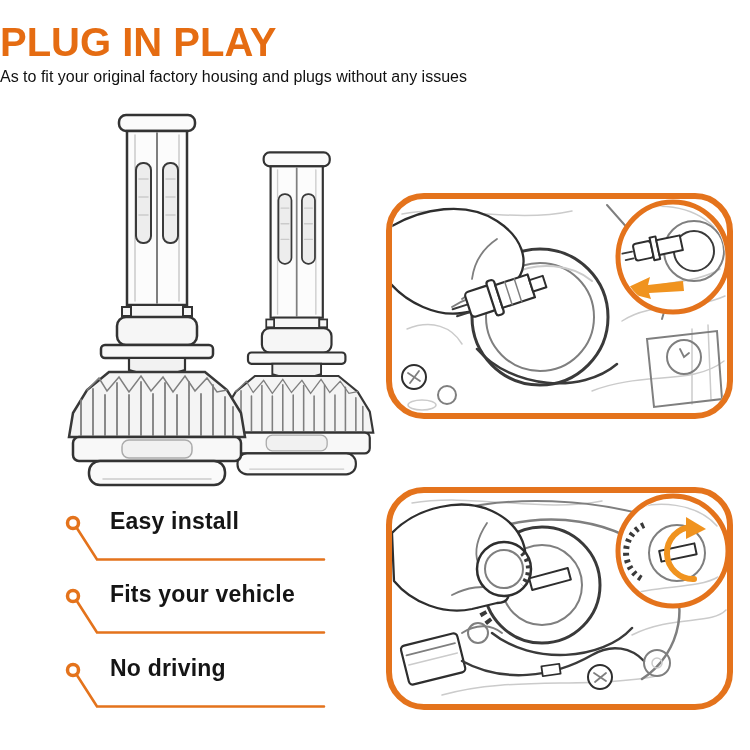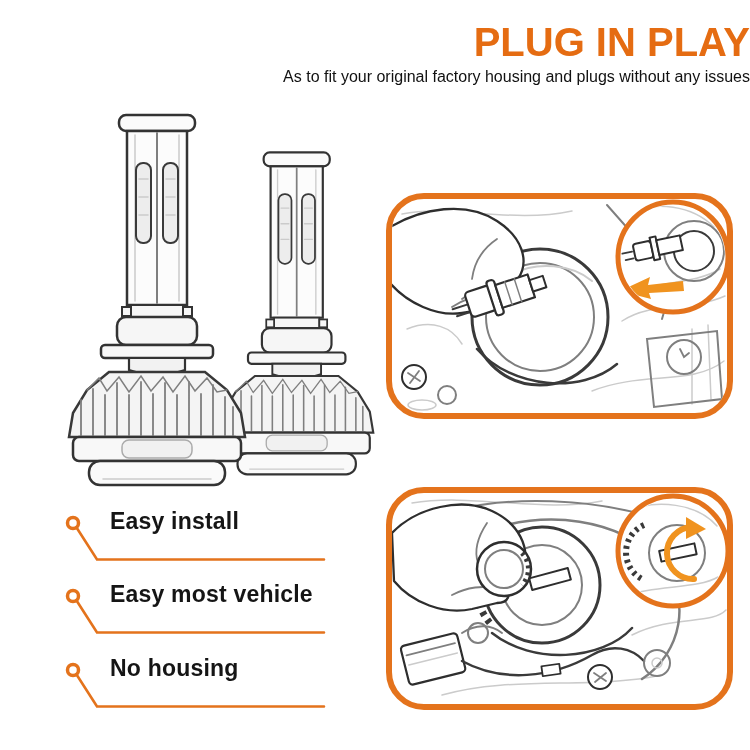--- a/index.html
+++ b/index.html
@@ -1,19 +1,19 @@
 <!DOCTYPE html>
 <html><head>
 <meta charset="utf-8">
 <style>
   html,body{margin:0;padding:0;background:#fff;}
   .page{position:relative;width:750px;height:750px;background:#fff;overflow:hidden;
         font-family:"Liberation Sans",sans-serif;}
   
-  .hdr{position:absolute;top:22px;left:0;right:0;text-align:right;padding-left:30px;}
+  .hdr{position:absolute;top:22px;left:0;right:0;text-align:left;}
   .title{font-size:40px;font-weight:bold;color:#e56c12;letter-spacing:0px;line-height:1.0;margin:0;}
   .subtitle{font-size:16px;font-weight:normal;color:#111;margin:6px 0 0 0;letter-spacing:0px;}
   
   .bulbs{position:absolute;left:55px;top:95px;width:340px;height:410px;}
   
   .frame{position:absolute;left:386px;width:347px;border:6px solid #e4731c;border-radius:38px;
          background:#fff;box-sizing:border-box;overflow:hidden;}
   .frame1{top:193px;height:226px;}
   .frame2{top:487px;height:223px;}
   .frame svg{display:block;}
@@ -228,27 +228,27 @@
       <div>Easy install</div>
     </div>
   </div>
 
   <div class="feature f2">
     <svg class="fmark" width="285" height="64">
       <circle cx="18" cy="18" r="5.5" fill="none" stroke="#e4731c" stroke-width="3.5"></circle>
       <path d="M21.5,22.5 L42,54.5 H269" fill="none" stroke="#e4731c" stroke-width="2.6" stroke-linecap="round"></path>
     </svg>
     <div class="ftext">
-      <div>Easy most vehicle</div>
+      <div>Fits your vehicle</div>
     </div>
   </div>
 
   <div class="feature f3">
     <svg class="fmark" width="285" height="64">
       <circle cx="18" cy="18" r="5.5" fill="none" stroke="#e4731c" stroke-width="3.5"></circle>
       <path d="M21.5,22.5 L42,54.5 H269" fill="none" stroke="#e4731c" stroke-width="2.6" stroke-linecap="round"></path>
     </svg>
     <div class="ftext">
-      <div>No housing</div>
+      <div>No driving</div>
     </div>
   </div>
 
 </div>
 
 </body></html>

